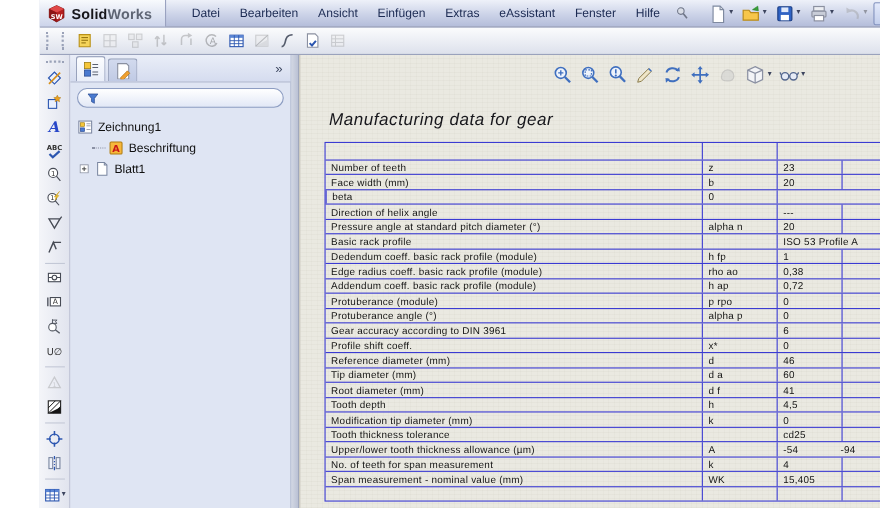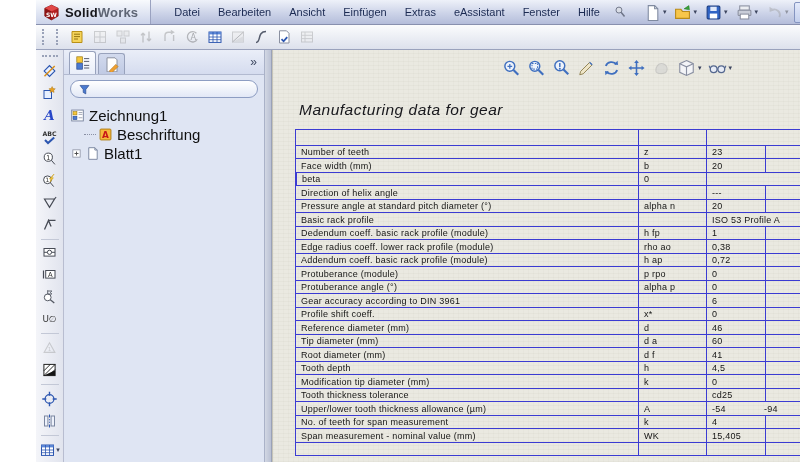--- a/index.html
+++ b/index.html
@@ -66,21 +66,21 @@
   .tab { width:27px; height:21px; display:flex; align-items:center; justify-content:center; margin-right:2px;
     border:1px solid #98a2bc; border-bottom:none; border-radius:3px 3px 0 0;
     background:linear-gradient(#d2daee,#c0cae4); }
   .tab.active { height:23px; background:linear-gradient(#fcfdff,#e9eef9); }
   .tab .ic { width:16px; height:16px; }
   .chevron { position:absolute; right:8px; top:5px; font-size:12px; color:#3c465f; letter-spacing:-1px; }
   .filter-wrap { padding:5px 6px 3px 6px; }
   .filter-pill { height:18px; border:1px solid #8d9dc2; border-radius:9px; display:flex; align-items:center;
     padding-left:7px; background:linear-gradient(#ffffff,#e2e8f6); }
   .filter-pill .ic { width:13px; height:13px; }
-  .tree { padding:5px 2px 0 4px; font-size:15px; color:#101010; }
+  .tree { padding:5px 2px 0 4px; font-size:11px; color:#101010; }
   .tree-row { display:flex; align-items:center; height:19px; white-space:nowrap; }
   .tree-row .node-ic { width:15px; height:15px; margin-right:4px; }
   .expander { width:9px; height:9px; margin-right:4px; }
   .connector { width:12px; border-top:1px dotted #8a90a4; margin-right:2px; }
 
   .splitter { width:7px; flex:none; background:linear-gradient(90deg,#d2d7e3,#bac1d4); border-right:1px solid #9aa2b8; }
 
   .canvas {
     flex:1; position:relative; overflow:hidden;
     background-color:#eae9e1;
@@ -722,21 +722,21 @@
               <span class="vp1">ISO 53 Profile A</span>
             </div>
           </div>
           <div class="trow">
             <div class="tcell c1">Dedendum coeff. basic rack profile (module)</div>
             <div class="tcell c2">h fp</div>
             <div class="tcell c3">1</div>
             <div class="tcell c4"></div>
           </div>
           <div class="trow">
-            <div class="tcell c1">Edge radius coeff. lower rack profile (module)</div>
+            <div class="tcell c1">Edge radius coeff. basic rack profile (module)</div>
             <div class="tcell c2">rho ao</div>
             <div class="tcell c3">0,38</div>
             <div class="tcell c4"></div>
           </div>
           <div class="trow">
             <div class="tcell c1">Addendum coeff. basic rack profile (module)</div>
             <div class="tcell c2">h ap</div>
             <div class="tcell c3">0,72</div>
             <div class="tcell c4"></div>
           </div>

